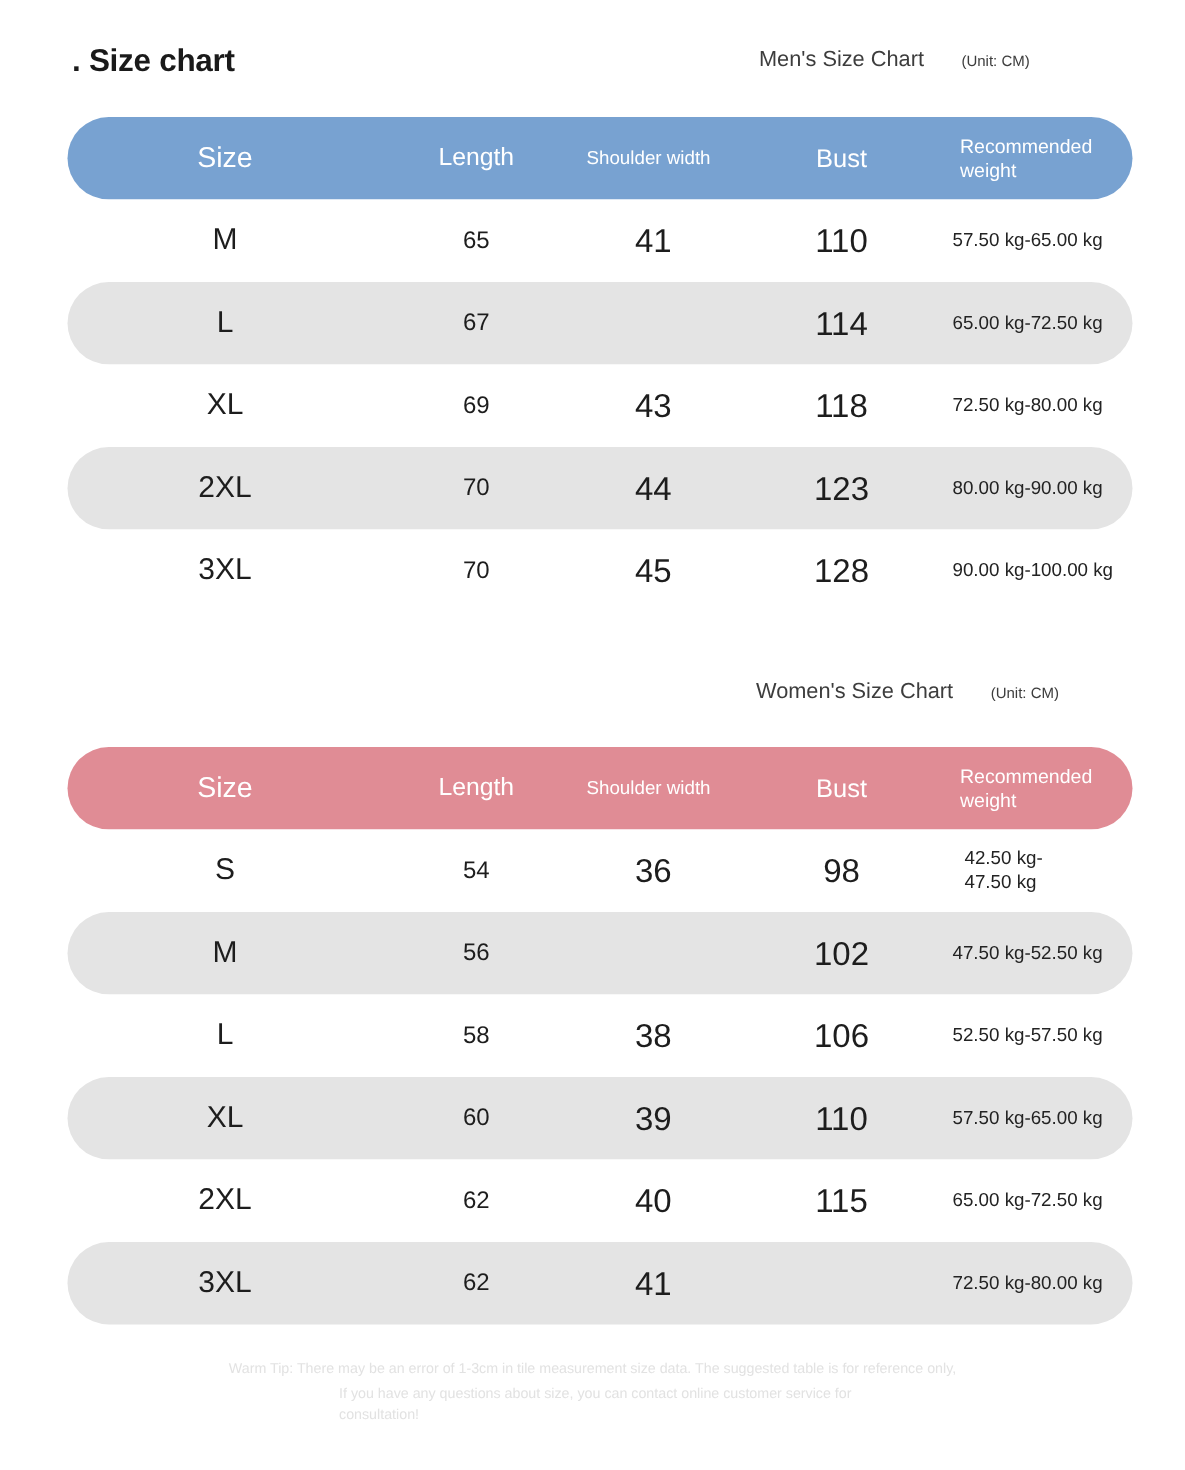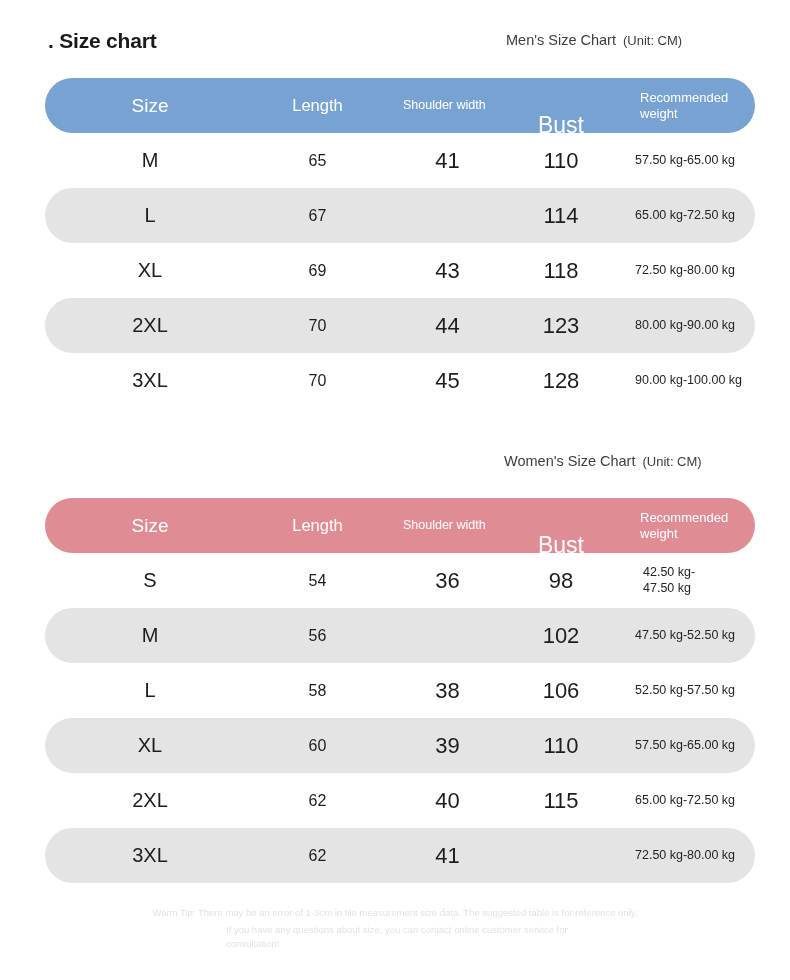--- a/index.html
+++ b/index.html
@@ -30,22 +30,22 @@
   
   .chart-caption {
     position: absolute;
     white-space: nowrap;
     color: #3d3d3d;
   }
   .chart-caption .cap-main {
     font-size: 14.5px;
   }
   .chart-caption .cap-unit {
-    font-size: 13px;
-    margin-left: 7px;
+    font-size: 10px;
+    margin-left: 25px;
   }
   #men-caption  { left: 506px; top: 31px; }
   #women-caption{ left: 504px; top: 452px; text-align: right; }
 
   
   .size-table {
     position: absolute;
     left: 45px;
     width: 710px;
   }
@@ -70,31 +70,31 @@
     position: absolute;
     top: 0;
     height: 100%;
     display: flex;
     align-items: center;
     justify-content: center;
     box-sizing: border-box;
   }
   .c-size     { left: 0px;   width: 210px; text-align: right; }
   .c-length   { left: 210px; width: 125px; }
-  .c-shoulder { left: 340px; width: 125px; }
+  .c-shoulder { left: 328px; width: 125px; }
   .c-bust     { left: 460px; width: 112px; }
   .c-weight   { left: 572px; width: 138px; justify-content: flex-start; }
 
   
   .header-row .cell { color: #ffffff; }
   .header-row .c-size     { font-size: 19px; }
   .header-row .c-length   { font-size: 16.5px; }
   .header-row .c-shoulder { font-size: 12.5px; line-height: 1.18; text-align: left;
                             justify-content: flex-start; padding-left: 18px; }
-  .header-row .c-bust     { font-size: 23px; margin-top: 20px; }
+  .header-row .c-bust     { font-size: 17px; }
   .header-row .c-weight   { font-size: 13px; line-height: 1.18; text-align: left;
                             padding-left: 23px; }
 
   
   .body-row .cell { color: #1d1d1d; }
   .body-row .c-size     { font-size: 20px; }
   .body-row .c-length   { font-size: 16px; }
   .body-row .c-shoulder { font-size: 22px; }
   .body-row .c-bust     { font-size: 22px; }
   .body-row .c-weight   { font-size: 12.5px; line-height: 1.25; padding-left: 18px;

